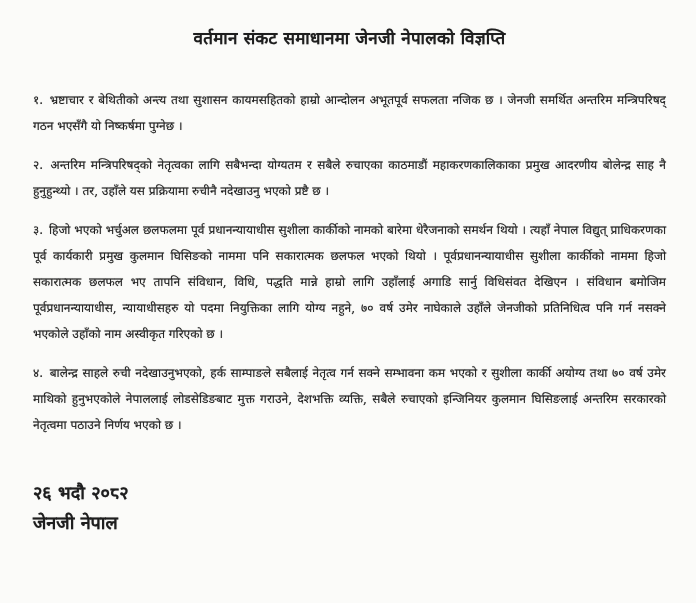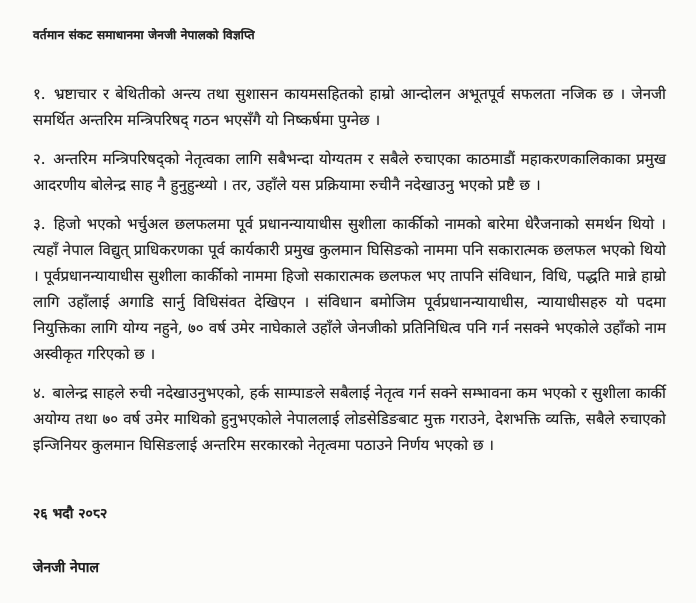--- a/index.html
+++ b/index.html
@@ -13,40 +13,41 @@
     box-sizing: border-box;
     width: 696px;
     height: 603px;
     padding: 14px 30px 0 33px;
     background: #fbfbf9;
     font-family: "DejaVu Serif", "DejaVu Sans", serif;
     color: #1e1e1e;
     text-shadow: 0 0 0.7px rgba(45,45,45,0.45); 
   }
   .title {
-    font-size: 12px;
+    font-size: 17px;
     font-weight: bold;
+    text-align: center;
     margin: 12px 0 0 0;
     letter-spacing: 0.2px;
   }
   .body-text { margin-top: 38px; }
   .para {
-    font-size: 15px;
+    font-size: 12px;
     line-height: 26px;
     text-align: justify;
     margin: 0 0 13px 0;
   }
   .para-number { padding-right: 2px; }
   .footer { margin-top: 44px; }
   .date, .signature {
-    font-size: 14px;
+    font-size: 18px;
     font-weight: bold;
     line-height: 22px;
   }
-  .signature { margin-top: 32px; }
+  .signature { margin-top: 8px; }
 </style>
 </head>
 <body>
 
 <div class="page">
 
   <div class="title">वर्तमान संकट समाधानमा जेनजी नेपालको विज्ञप्ति</div>
 
   <div class="body-text">
 

